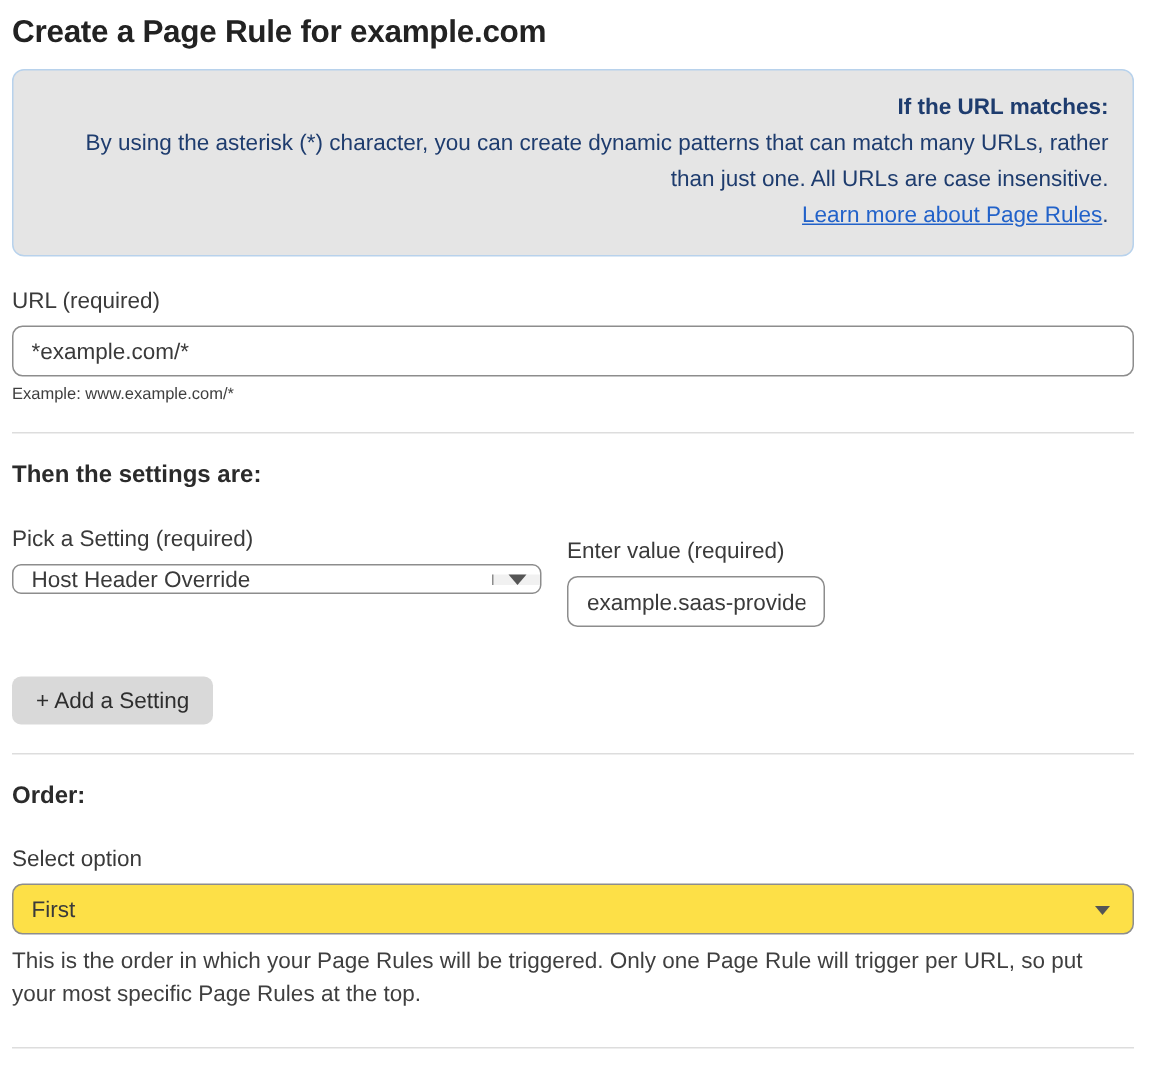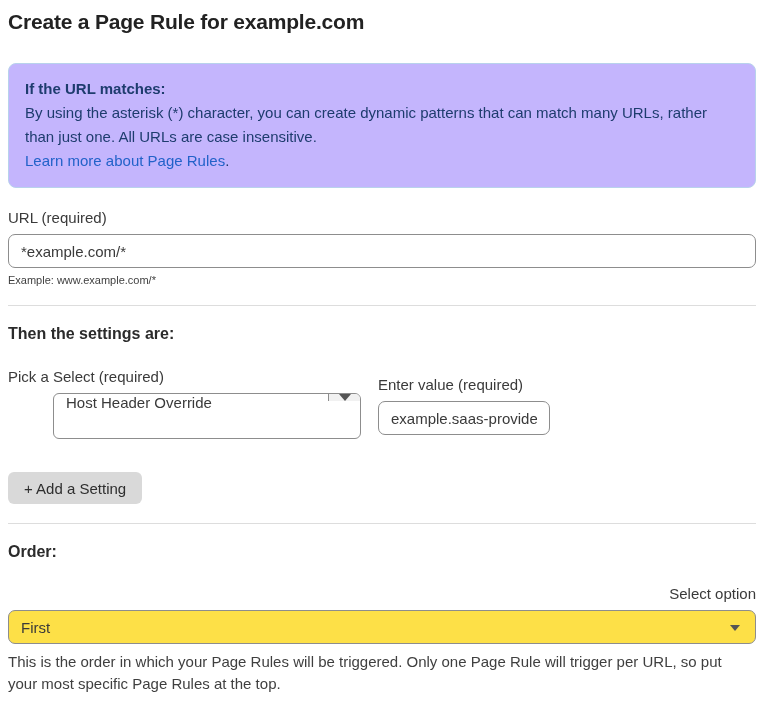--- a/index.html
+++ b/index.html
@@ -11,32 +11,33 @@
     overflow: hidden;
   }
   .page { padding: 10px 16px 0 8px; }
 
   .page-title {
     font-size: 21px; font-weight: 700; color: #222;
     letter-spacing: -0.2px;
   }
 
   .info-box {
-    margin-top: 29px;
-    background: #c4b5fd;
+    margin-top: 12px;
+    background: #e5e5e5;
     border: 1px solid #b8d2ec;
     border-radius: 8px;
     padding: 13px 16px 14px 16px;
     color: #1e3c6e;
     font-size: 15px;
     line-height: 24px;
+    text-align: right;
   }
   .info-box .info-heading { font-weight: 700; }
   .info-box a {
-    color: #2262c9; cursor: pointer;
+    color: #2262c9; text-decoration: underline; cursor: pointer;
   }
 
   .field-label { font-size: 15px; color: #3a3a3a; }
 
   .url-label { margin-top: 21px; }
   .text-input {
     display: block;
     width: 100%;
     height: 34px;
     margin-top: 8px;
@@ -56,29 +57,28 @@
   .section-heading {
     margin-top: 19px;
     font-size: 16px; font-weight: 700; color: #2b2b2b;
   }
 
   .settings-row { display: flex; margin-top: 25px; }
   .col-setting { width: 353px; }
   .col-value { width: 172px; margin-left: 17px; margin-top: 8px; }
 
   .fake-select {
-    display: flex; align-items: flex-start;
+    display: flex; align-items: center;
     margin-top: 8px;
-    height: 46px;
+    height: 20px;
     border: 1px solid #8d8d8d;
     border-radius: 6px;
     background: #fff;
     overflow: hidden;
     cursor: pointer;
-    margin-left: 45px;
   }
   .fake-select .select-value {
     flex: 1; display: flex; align-items: center;
     padding-left: 12px; font-size: 15px; color: #3a3a3a;
     white-space: nowrap; overflow: hidden;
   }
   .fake-select .select-arrow-box {
     width: 32px; background: #f1f1f1;
     border-left: 1px solid #8d8d8d;
     display: flex; align-items: center; justify-content: center;
@@ -145,41 +145,41 @@
   <div class="field-label url-label">URL (required)</div>
   <input class="text-input" type="text" value="*example.com/*" style="">
   <div class="hint">Example: www.example.com/*</div>
 
   <hr class="divider">
 
   <h2 class="section-heading">Then the settings are:</h2>
 
   <div class="settings-row">
     <div class="col-setting">
-      <div class="field-label">Pick a Select (required)</div>
+      <div class="field-label">Pick a Setting (required)</div>
       <div class="fake-select">
         <div class="select-value">Host Header Override</div>
         <div class="select-arrow-box">
           <div class="caret"></div>
         </div>
       </div>
     </div>
     <div class="col-value">
       <div class="field-label">Enter value (required)</div>
       <input class="text-input value-input" type="text" value="example.saas-provider.com" style="">
     </div>
   </div>
 
   <button class="btn btn-add">+ Add a Setting</button>
 
   <hr class="divider">
 
   <h2 class="section-heading">Order:</h2>
 
-  <div class="field-label" style="margin-top:24px;text-align:right;">Select option</div>
+  <div class="field-label" style="margin-top:24px;">Select option</div>
   <div class="order-select">
     <span>First</span>
     <div class="caret-sm"></div>
   </div>
   <div class="order-help">This is the order in which your Page Rules will be triggered. Only one Page Rule will trigger per URL, so put your most specific Page Rules at the top.</div>
 
   <hr class="divider footer-divider">
 
   
 

